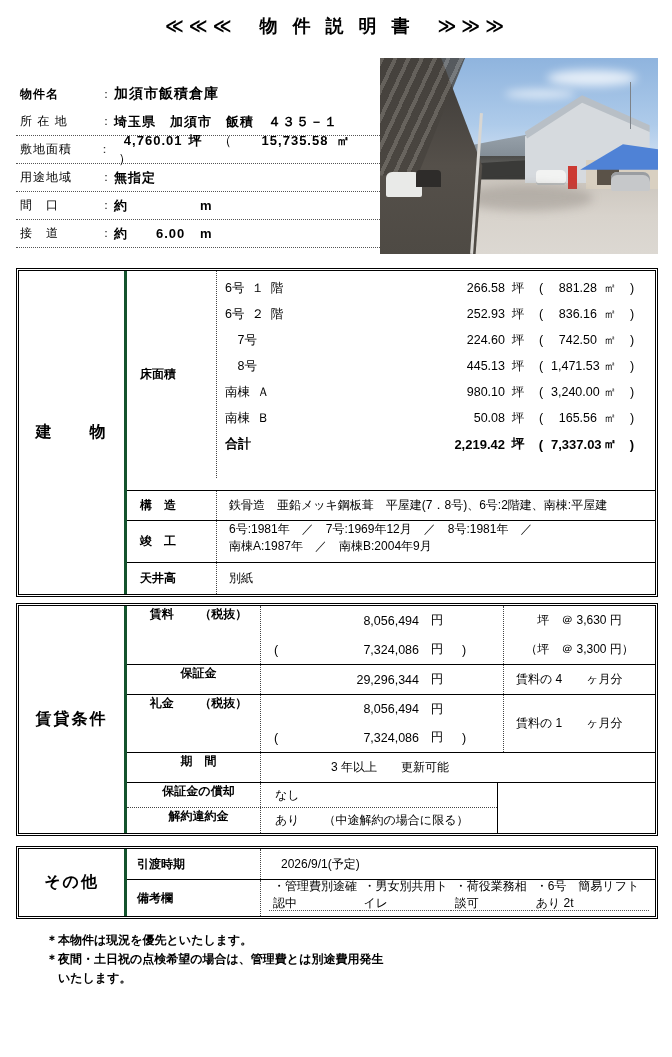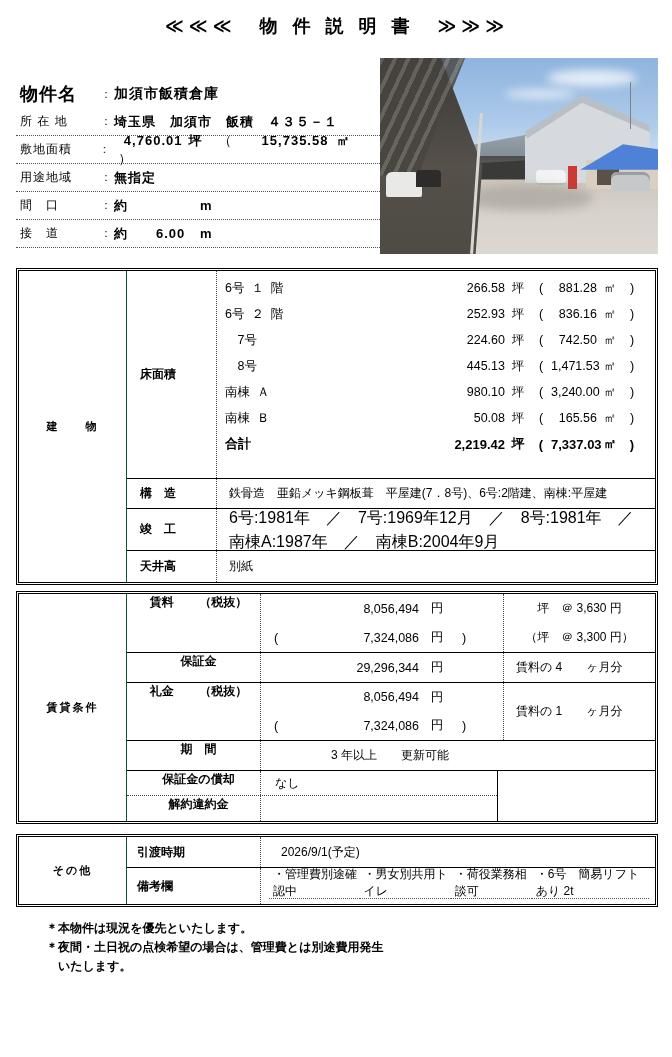--- a/index.html
+++ b/index.html
@@ -12,21 +12,21 @@
 
   
   .top-section { display:flex; margin-top:16px; height:198px; }
   .info-col { width:364px; padding-top:24px; }
   .info-row { display:flex; align-items:center; height:28px; font-size:12px; }
   .info-row.sep { border-bottom:1px dotted #555; }
   .i-label { width:82px; padding-left:4px; letter-spacing:1px; font-weight:600; }
   .i-label.plain { font-weight:500; }
   .i-colon { width:16px; text-align:center; color:#333; }
   .i-value { font-weight:bold; font-size:13px; letter-spacing:1px; }
-  .i-name-row .i-label { font-size:18px; }
+  .i-name-row .i-label { font-size:12px; }
   .i-name-row .i-value { font-size:14px; }
   .area-parts span { display:inline-block; }
   .ap-num { width:70px; text-align:right; }
   .ap-unit { width:26px; text-align:center; }
   .ap-open { width:34px; text-align:center; font-weight:normal; }
   .ap-m2 { width:86px; text-align:right; }
   .ap-m2u { width:30px; text-align:center; }
   .ap-close { width:26px; text-align:center; font-weight:normal; }
   .mw-approx { width:42px; }
   .mw-num { width:44px; }
@@ -65,46 +65,46 @@
   .awning-ceiling { left:0; top:0; width:34%; height:60%;
             background:repeating-linear-gradient(115deg,#6e6a64 0 4px,#47433e 4px 12px);
             clip-path:polygon(0 0, 90% 0, 40% 100%, 0 100%); opacity:.8; }
   .awning-edge { left:34%; top:28%; width:3px; height:72%; background:#d8d6d2;
             transform:rotate(4deg); }
   .car-under1 { left:2%; top:58%; width:13%; height:13%; background:#e9eae8; border-radius:6px 8px 2px 2px; }
   .car-under2 { left:13%; top:57%; width:9%; height:9%; background:#2e2c2a; border-radius:4px 4px 0 0; }
 
   
   .tbl { display:flex; border:3px double #000; width:642px; background:#fff; }
-  .sec-cell { width:108px; border-right:1px solid #14532d; display:flex; align-items:center; justify-content:center;
-              font-weight:bold; font-size:11px; letter-spacing:2px; }
+  .sec-cell { width:108px; border-right:3px solid #14532d; display:flex; align-items:center; justify-content:center;
+              font-weight:bold; font-size:16px; letter-spacing:2px; }
   .tbl-body { flex:1; display:flex; flex-direction:column; }
   .lbl { font-weight:bold; font-size:12px; }
   .dot-r { border-right:1px dotted #444; }
   .top-line { border-top:1px solid #000; }
 
   
   .building-tbl { margin-top:14px; }
   .b-row { display:flex; }
   .b-label { width:90px; padding-left:13px; display:flex; align-items:center; }
   .floor-block { height:207px; }
   .floor-vals { flex:1; padding:4px 0 0 8px; display:flex; flex-direction:column; }
   .floor-row { display:flex; align-items:center; height:26px; font-size:12.5px; }
   .f-name { width:200px; white-space:pre; }
   .f-tsubo { width:80px; text-align:right; }
   .f-unit { width:26px; text-align:center; }
   .f-open { width:20px; text-align:center; }
   .f-m2 { width:46px; text-align:right; }
   .f-m2u { width:26px; text-align:center; }
   .f-close { width:18px; text-align:center; }
   .floor-row.total { font-weight:bold; font-size:13px; }
-  .struct-row { height:30px; }
+  .struct-row { height:30px;margin-top:12px; }
   .struct-val { flex:1; display:flex; align-items:center; padding-left:12px; font-size:12px; }
   .compl-row { height:42px; }
-  .compl-val { flex:1; display:flex; flex-direction:column; justify-content:center; padding-left:12px; font-size:16px; line-height:1.45; }
+  .compl-val { flex:1; display:flex; flex-direction:column; padding-left:12px; font-size:12px; line-height:1.45; }
   .ceil-row { height:32px; }
 
   
   .rent-tbl { margin-top:6px; }
   .r-row { display:flex; }
   .r-label { width:134px; padding-left:10px; display:flex; justify-content:space-around; }
   .r-label.single { justify-content:center; }
   .r-val { width:242px; display:flex; flex-direction:column; justify-content:space-around; }
   .money { display:flex; align-items:center; font-size:12.5px; }
   .m-open { width:30px; text-align:center; }
@@ -388,20 +388,21 @@
           <div class="r56-row first">
             <div class="r-label single dot-r">
                 <div class="lbl">保証金の償却</div>
               </div>
             <div class="r56-val">なし</div>
           </div>
           <div class="r56-row">
             <div class="r-label single dot-r">
                 <div class="lbl">解約違約金</div>
               </div>
+            <div class="r56-val">あり　　（中途解約の場合に限る）</div>
           </div>
         </div>
         <div class="r56-right"></div>
       </div>
 
     </div>
   </div>
 
   <div class="tbl other-tbl">
     <div class="sec-cell">その他</div>

